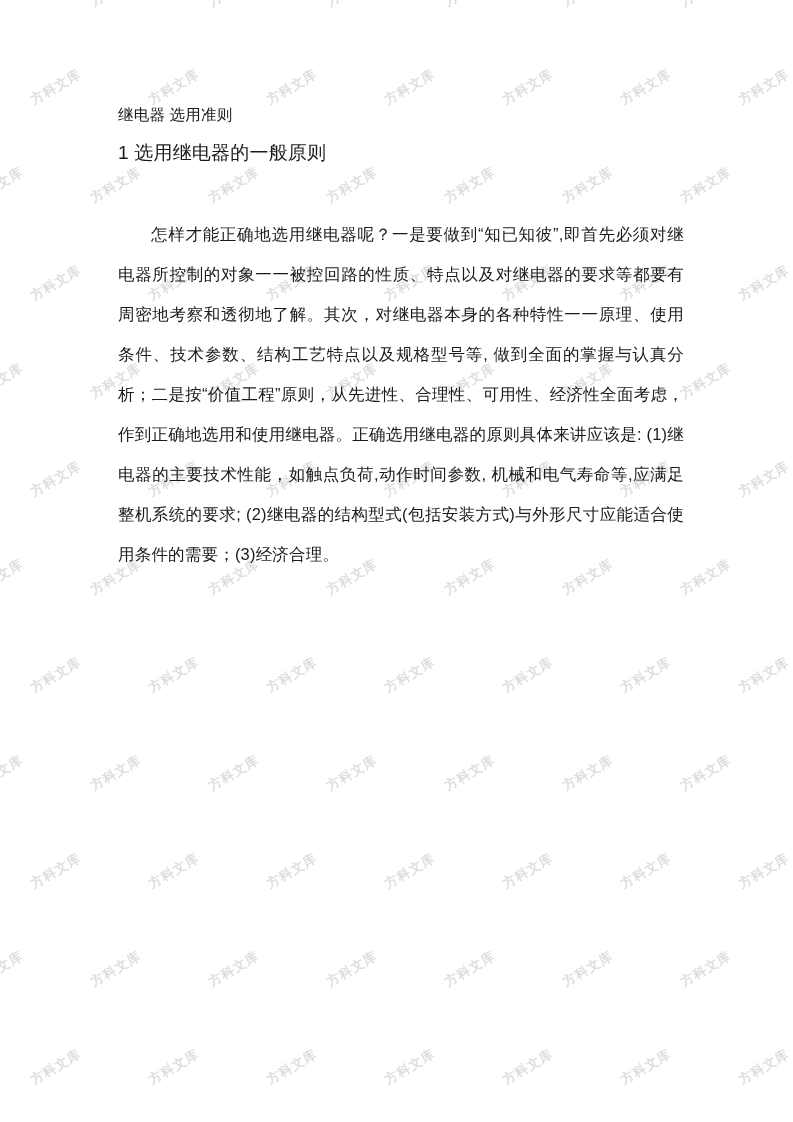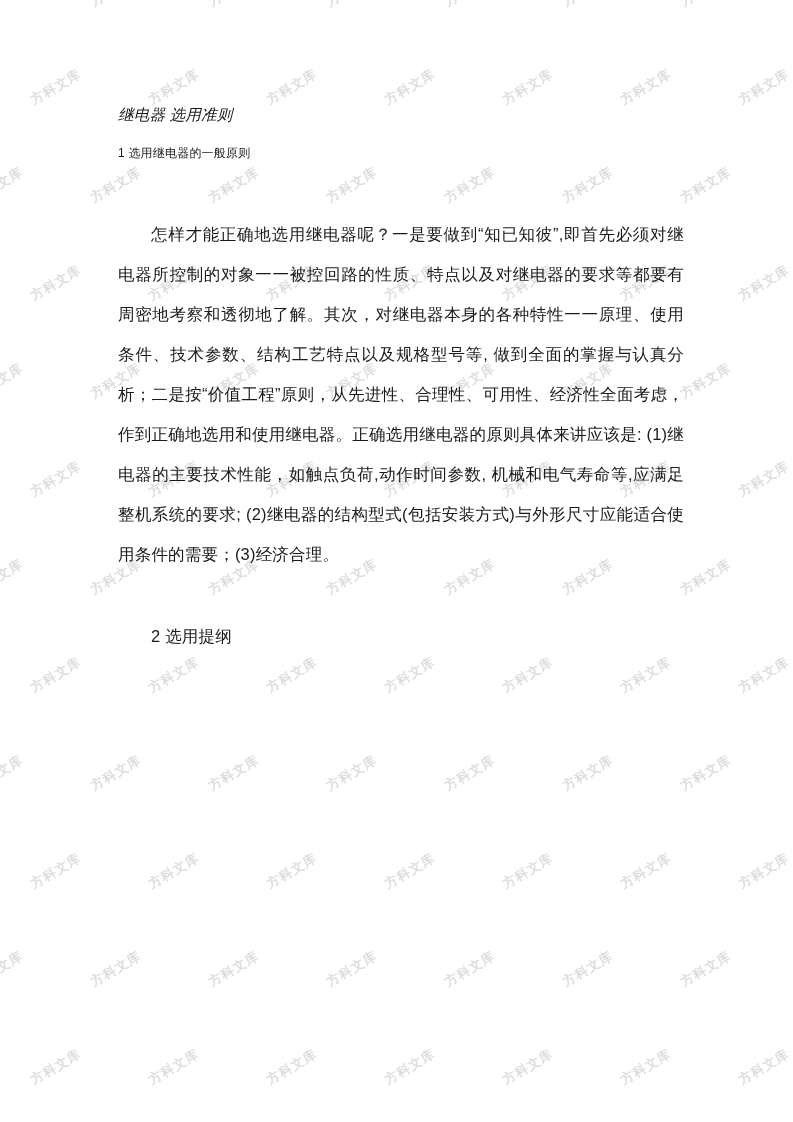--- a/index.html
+++ b/index.html
@@ -46,24 +46,23 @@
   .doc-body {
     position: absolute;
     left: 118px;
     top: 96px;
     width: 566px;
   }
   .line-title {
     font-size: 15.5px;
     line-height: 38px;
     letter-spacing: 0.2px;
-    font-style: italic;
   }
   .line-sub {
-    font-size: 12px;
+    font-size: 19px;
     line-height: 38px;
     letter-spacing: 0.2px;
   }
   .para {
     font-size: 16.5px;
     line-height: 40px;
     text-align: justify;
     text-justify: inter-ideograph;
     letter-spacing: 0.2px;
     margin: 0;
@@ -175,19 +174,18 @@
     <div class="line-title">继电器  选用准则</div>
 
     <div class="line-sub">1 选用继电器的一般原则</div>
 
     <div class="spacer-lg"></div>
 
     <p class="para indent">怎样才能正确地选用继电器呢？一是要做到“知已知彼”,即首先必须对继电器所控制的对象一一被控回路的性质、特点以及对继电器的要求等都要有周密地考察和透彻地了解。其次，对继电器本身的各种特性一一原理、使用条件、技术参数、结构工艺特点以及规格型号等, 做到全面的掌握与认真分析；二是按“价值工程”原则，从先进性、合理性、可用性、经济性全面考虑，作到正确地选用和使用继电器。正确选用继电器的原则具体来讲应该是: (1)继电器的主要技术性能，如触点负荷,动作时间参数, 机械和电气寿命等,应满足整机系统的要求; (2)继电器的结构型式(包括安装方式)与外形尺寸应能适合使用条件的需要；(3)经济合理。</p>
 
     <div class="spacer-lg"></div>
 
-    <div class="heading2">2 选用提纲</div>
 
     <div class="spacer-lg"></div>
 
 
   </div>
 </div>
 
 </body></html>

